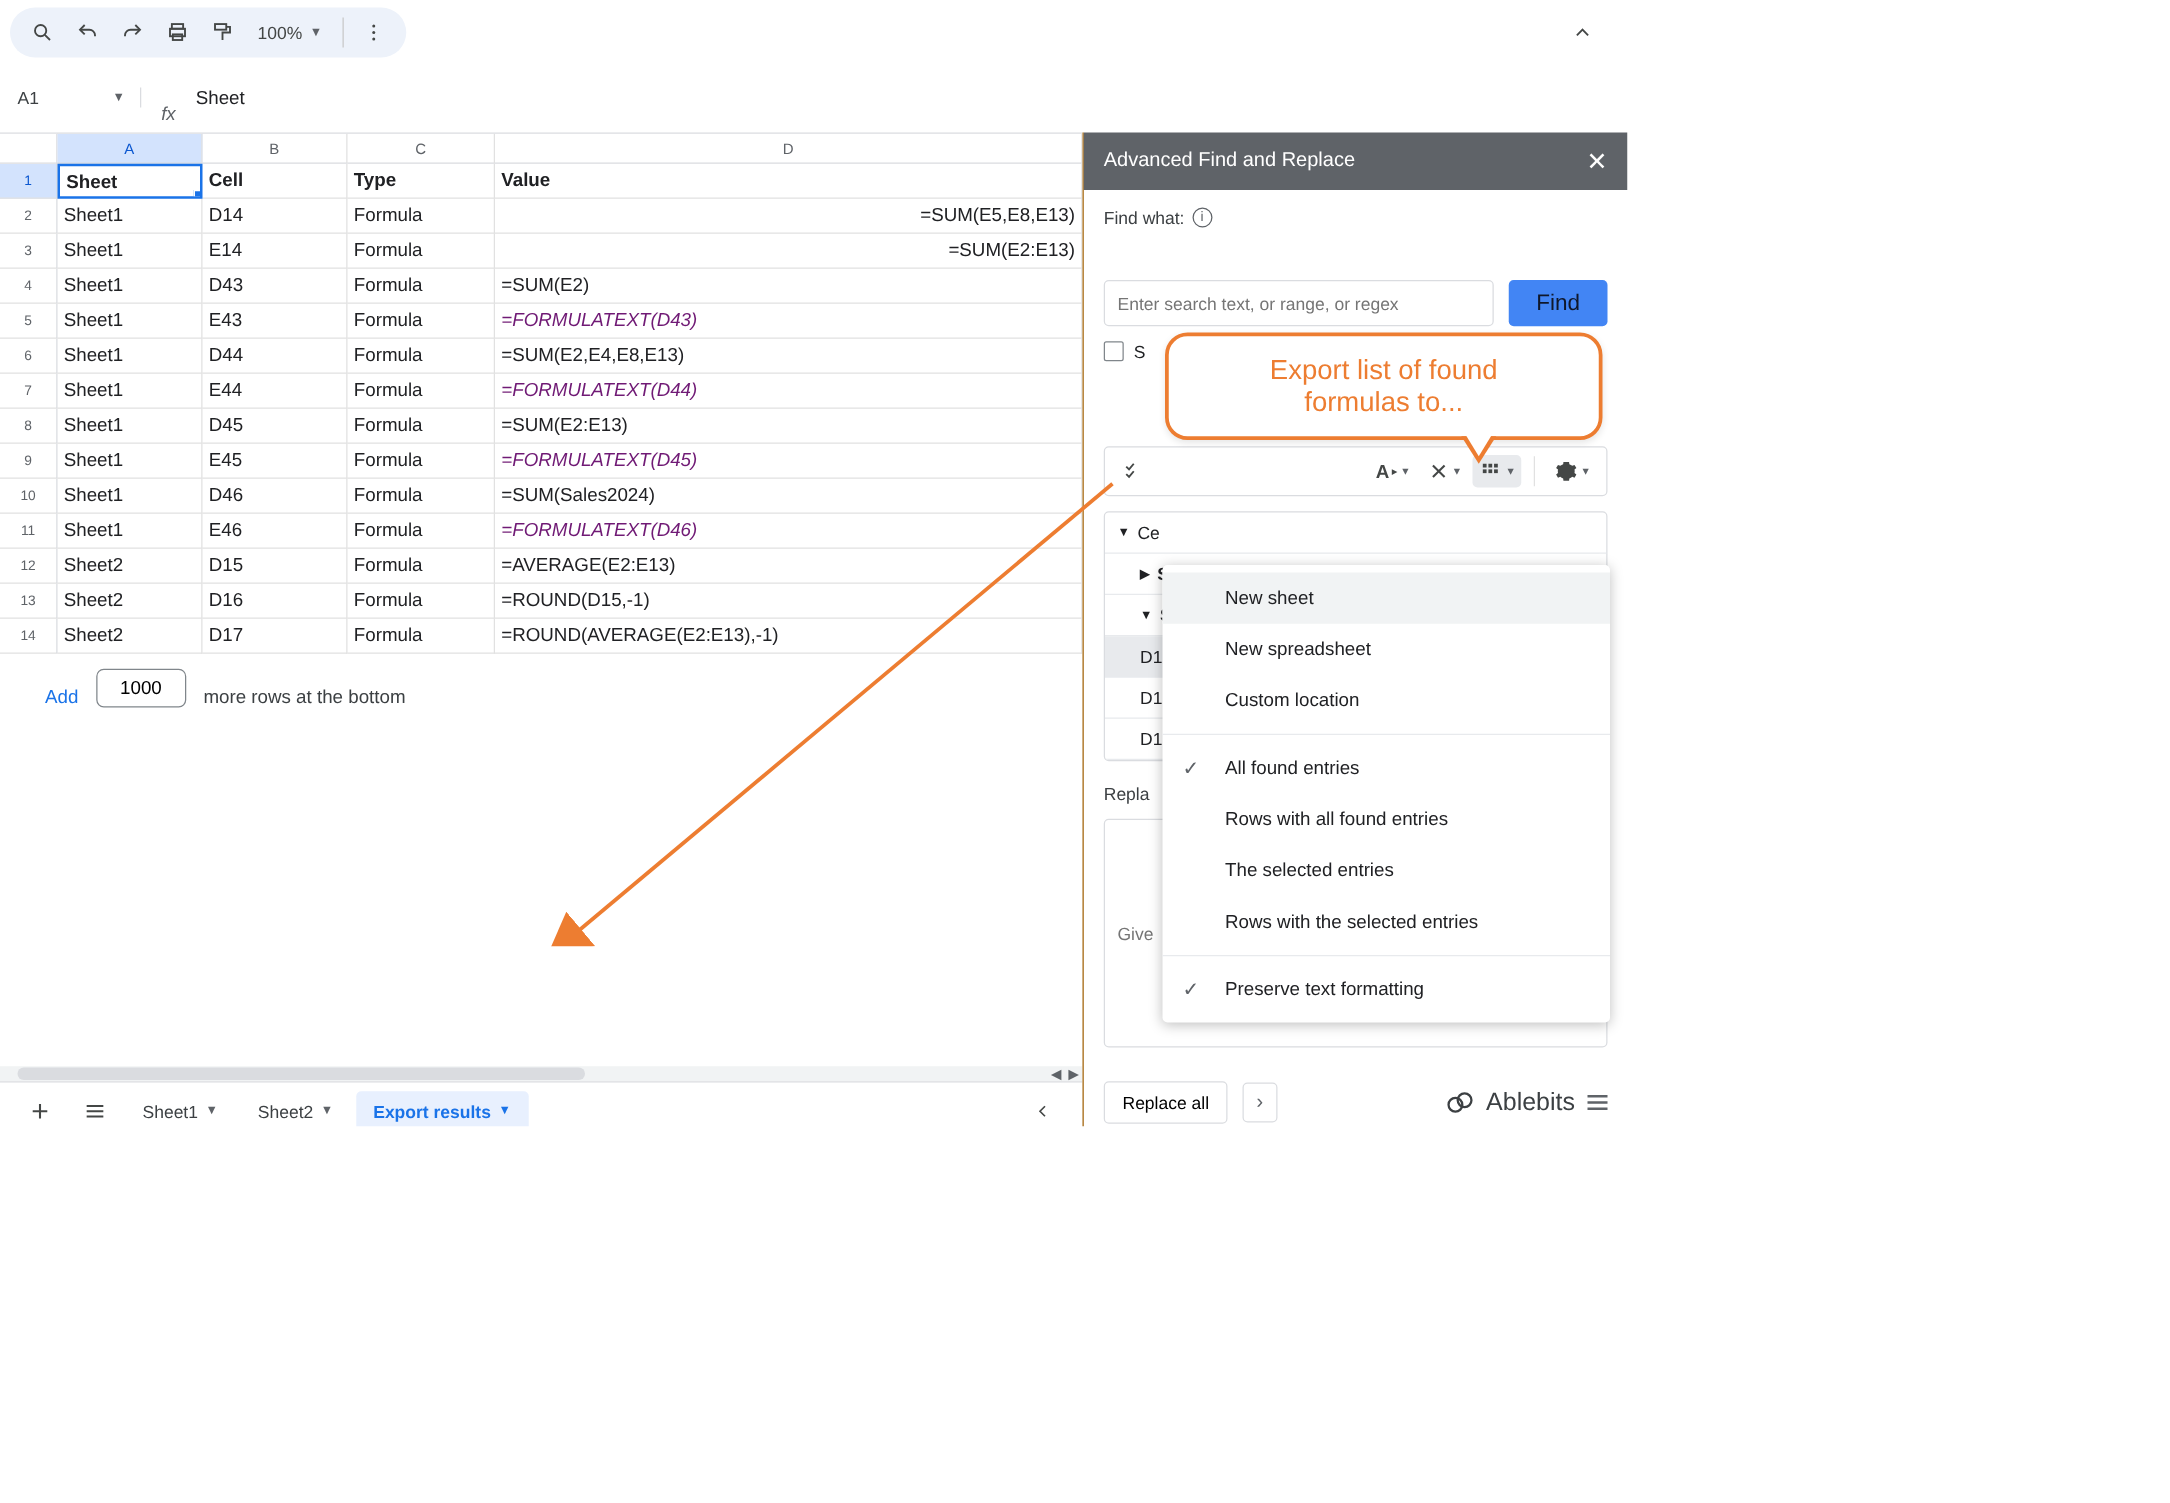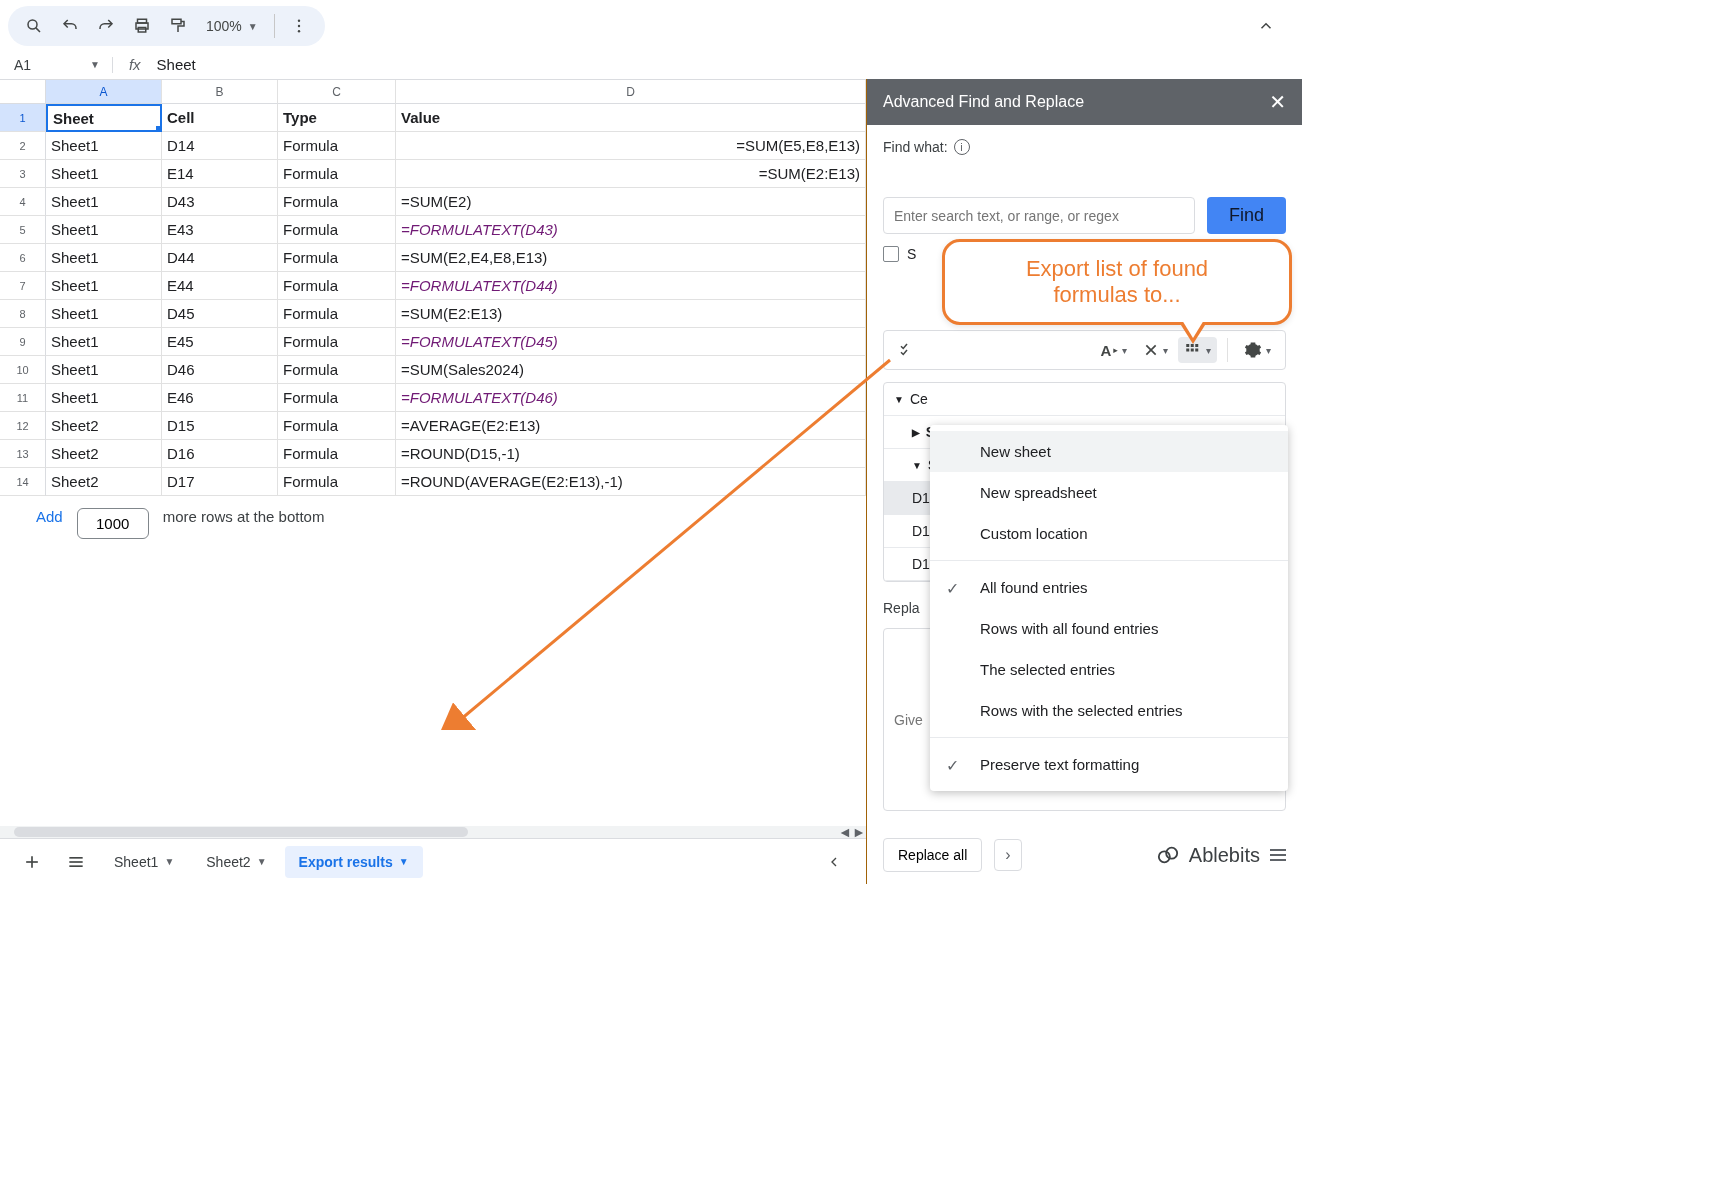--- a/index.html
+++ b/index.html
@@ -11,21 +11,21 @@
 .tool-btn { width: 32px; height: 32px; display: flex; align-items: center; justify-content: center; border-radius: 4px; color: #444746; cursor: pointer; }
 .tool-btn svg { width: 18px; height: 18px; }
 .zoom { display: flex; align-items: center; padding: 0 8px; color: #444746; gap: 6px; }
 .tool-sep { width: 1px; height: 24px; background: #c7c7c7; margin: 0 4px; }
 .collapse-btn { margin-left: auto; margin-right: 10px; width: 36px; height: 36px; display:flex; align-items:center; justify-content:center; color:#444746; }
 
 
 .namebar { display: flex; align-items: center; padding: 4px 8px 6px 8px; gap: 8px; }
 .namebox { display: flex; align-items: center; border-right: 1px solid #dadce0; padding-right: 12px; }
 .namebox-text { width: 82px; padding-left: 6px; color: #3c4043; }
-.fx { font-style: italic; color: #5f6368; padding: 0 8px; font-size: 15px; }
+.fx { font-style: italic; color: #5f6368; padding: 0 8px; font-size: 15px; margin-top: 27px; }
 .formula-text { font-size: 15px; color: #202124; }
 
 
 .main { display: flex; height: calc(100% - 96px); }
 .sheet-area { flex: 1; min-width: 0; display: flex; flex-direction: column; border-top: 1px solid #dadce0; position: relative; }
 .grid-wrap { flex: 1; overflow: hidden; position: relative; }
 
 
 .col-headers { display: flex; position: sticky; top: 0; background: #fff; }
 .corner { width: 46px; height: 24px; border-right: 1px solid #dadce0; border-bottom: 1px solid #dadce0; background:#fff; }
@@ -41,21 +41,21 @@
 .row-h { width: 46px; display:flex; align-items:center; justify-content:center; font-size: 11px; color:#5f6368; border-right:1px solid #dadce0; border-bottom:1px solid #e1e1e1; }
 .row-h.sel { background:#d3e3fd; color:#0b57d0; font-weight: 500;}
 .cell { border-right:1px solid #e1e1e1; border-bottom:1px solid #e1e1e1; padding: 0 5px; display:flex; align-items:center; font-size: 15px; overflow:hidden; white-space:nowrap; }
 .cell.col-D { justify-content: flex-start; }
 .cell.right { justify-content: flex-end; }
 .cell.header { font-weight: 700; }
 .cell.selected { border: 2px solid #1a73e8; position: relative; }
 .cell.selected::after { content:''; position:absolute; right:-4px; bottom:-4px; width:7px; height:7px; background:#1a73e8; border:1px solid #fff; }
 .cell.ghost { color:#701a75; font-style: italic; }
 
-.add-rows { display:flex; align-items:flex-start; gap: 14px; padding: 12px 36px; font-size: 15px; }
+.add-rows { display:flex; align-items:flex-end; gap: 14px; padding: 12px 36px; font-size: 15px; }
 .add-link { color:#1a73e8; font-weight: 500; cursor:pointer; }
 .add-input { border:1px solid #80868b; border-radius: 6px; padding: 6px 12px; width: 72px; text-align:center; font-size:15px; }
 .add-text { color:#3c4043; }
 
 .hscroll { height: 12px; background:#f1f3f4; display:flex; align-items:center; }
 .hscroll-track { flex:1; height: 10px; background:#f1f3f4; position: relative; margin: 0 14px;}
 .hscroll-thumb { position:absolute; left:0; width: 56%; height:10px; background:#dadce0; border-radius: 6px; }
 .hscroll-btn { width: 14px; height:14px; display:flex; align-items:center; justify-content:center; color:#5f6368;}
 
 
@@ -95,21 +95,21 @@
 .replace-input { flex:1; border:1px solid #dadce0; border-radius:4px; padding: 8px 10px; font-size:14px; color:#80868b;}
 
 .panel-footer { padding: 12px 16px; border-top: 1px solid transparent; display:flex; align-items:center; gap:12px;}
 .replace-all-btn { border:1px solid #dadce0; background:#fff; border-radius:4px; padding: 8px 14px; font-size:14px; font-weight:500; cursor:pointer;}
 .next-btn { border:1px solid #dadce0; background:#fff; border-radius:4px; padding: 6px 10px; cursor:pointer; font-size:16px; color:#5f6368;}
 .brand { margin-left:auto; display:flex; align-items:center; gap:10px; font-size: 20px; color:#3c4043; font-weight:500;}
 .hamb { display:flex; flex-direction:column; gap:3px; }
 .hamb span { width:16px; height:2px; background:#5f6368; }
 
 
-.callout { position:absolute; top: 160px; right: 10px; width: 350px; background:#fff; border: 3px solid #ed7d31; border-radius: 18px; padding: 14px 18px; text-align:center; color:#ed7d31; font-size: 22px; font-weight:500; z-index: 20; box-shadow: 0 2px 6px rgba(0,0,0,0.1);}
+.callout { position:absolute; top: 160px; right: 20px; width: 350px; background:#fff; border: 3px solid #ed7d31; border-radius: 18px; padding: 14px 18px; text-align:center; color:#ed7d31; font-size: 22px; font-weight:500; z-index: 20; box-shadow: 0 2px 6px rgba(0,0,0,0.1);}
 .callout-tail { position:absolute; bottom:-22px; left: 68%; width:0; height:0; border-left: 14px solid transparent; border-right: 14px solid transparent; border-top: 22px solid #ed7d31; }
 .callout-tail::after { content:''; position:absolute; top:-24px; left:-11px; width:0; height:0; border-left: 11px solid transparent; border-right: 11px solid transparent; border-top: 18px solid #fff;}
 
 
 .export-menu { position:absolute; top: 346px; right: 14px; width: 358px; background:#fff; border-radius: 4px; box-shadow: 0 2px 10px rgba(0,0,0,0.25); z-index: 15; padding: 6px 0;}
 .menu-item { padding: 12px 24px 12px 50px; font-size: 15px; color:#202124; cursor:pointer; position:relative;}
 .menu-item.hover { background:#f1f3f4; }
 .menu-sep { height:1px; background:#e8eaed; margin: 6px 0; }
 .menu-check { position:absolute; left: 16px; top: 50%; transform: translateY(-50%); color:#5f6368; font-size: 16px;}
 

